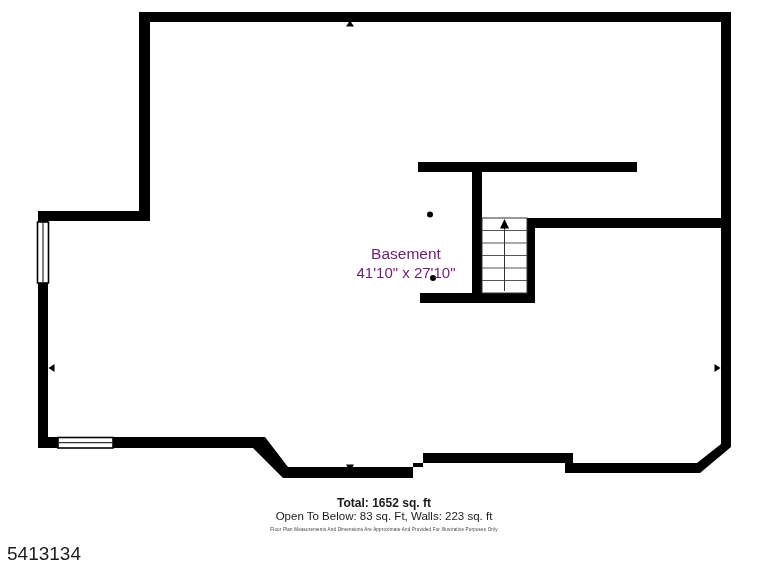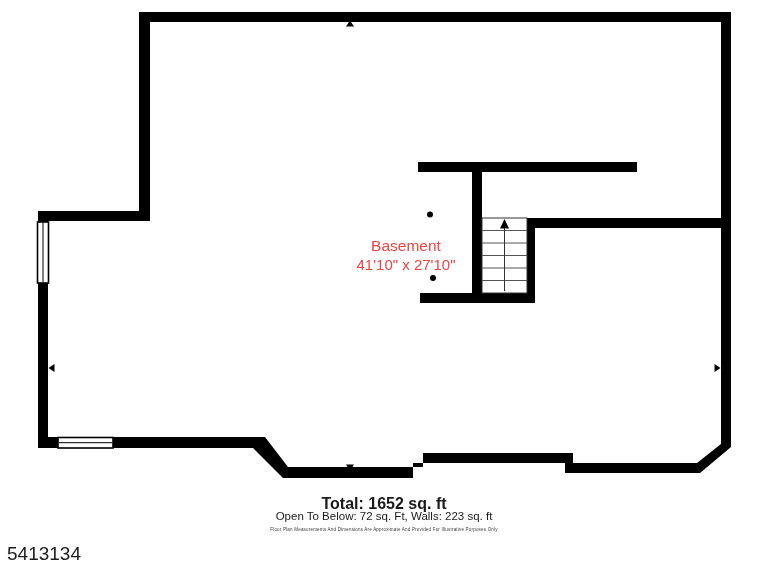--- a/index.html
+++ b/index.html
@@ -16,24 +16,24 @@
     font-family: "Liberation Sans", "DejaVu Sans", sans-serif;
   }
   .plan-svg {
     position: absolute;
     left: 0;
     top: 0;
   }
   .room-label-block {
     position: absolute;
     left: 406px;
-    top: 236px;
+    top: 244px;
     transform: translateX(-50%);
     text-align: center;
-    color: #ef4444;
+    color: #701a75;
     white-space: nowrap;
   }
   .room-name {
     font-size: 15.5px;
     line-height: 19px;
   }
   .room-dims {
     font-size: 15px;
     line-height: 19px;
   }
@@ -42,21 +42,21 @@
     top: 497px;
     left: 0;
     width: 768px;
     text-align: center;
     color: #1a1a1a;
     font-size: 11.5px;
     line-height: 13px;
   }
   .summary-total {
     font-weight: bold;
-    font-size: 16px;
+    font-size: 12px;
   }
   .summary-disclaimer {
     margin-top: 4px;
     font-size: 4.5px;
     line-height: 5px;
     color: #3a3a3a;
     letter-spacing: 0.2px;
   }
   .watermark-id {
     position: absolute;
@@ -126,19 +126,19 @@
     </g>
   </svg>
 
   <div class="room-label-block">
     <div class="room-name">Basement</div>
     <div class="room-dims">41'10" x 27'10"</div>
   </div>
 
   <div class="summary-block">
     <div class="summary-total">Total: 1652 sq. ft</div>
-    <div>Open To Below: 72 sq. Ft, Walls: 223 sq. ft</div>
+    <div>Open To Below: 83 sq. Ft, Walls: 223 sq. ft</div>
     <div class="summary-disclaimer">Floor Plan Measurements And Dimensions Are Approximate And Provided For Illustrative Purposes Only</div>
   </div>
 
   <div class="watermark-id">5413134</div>
 
 </div>
 
 </body></html>

